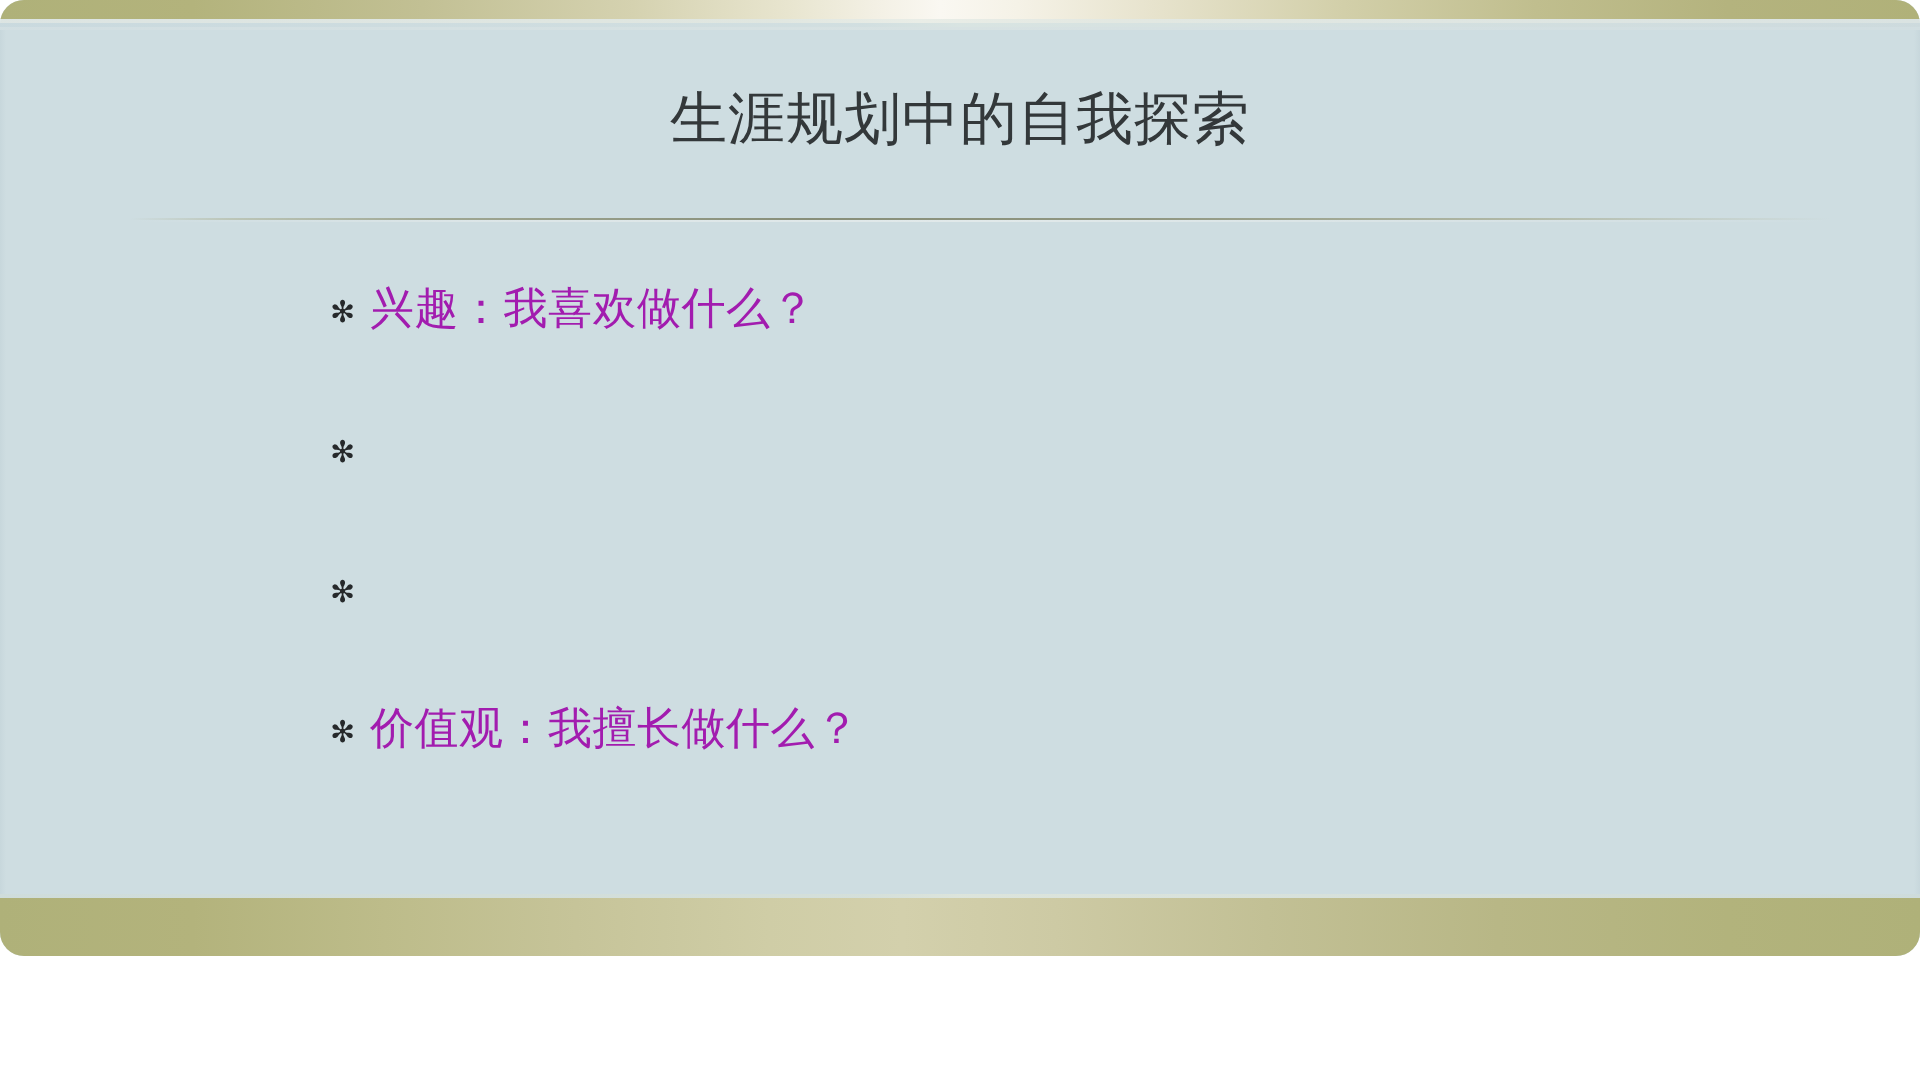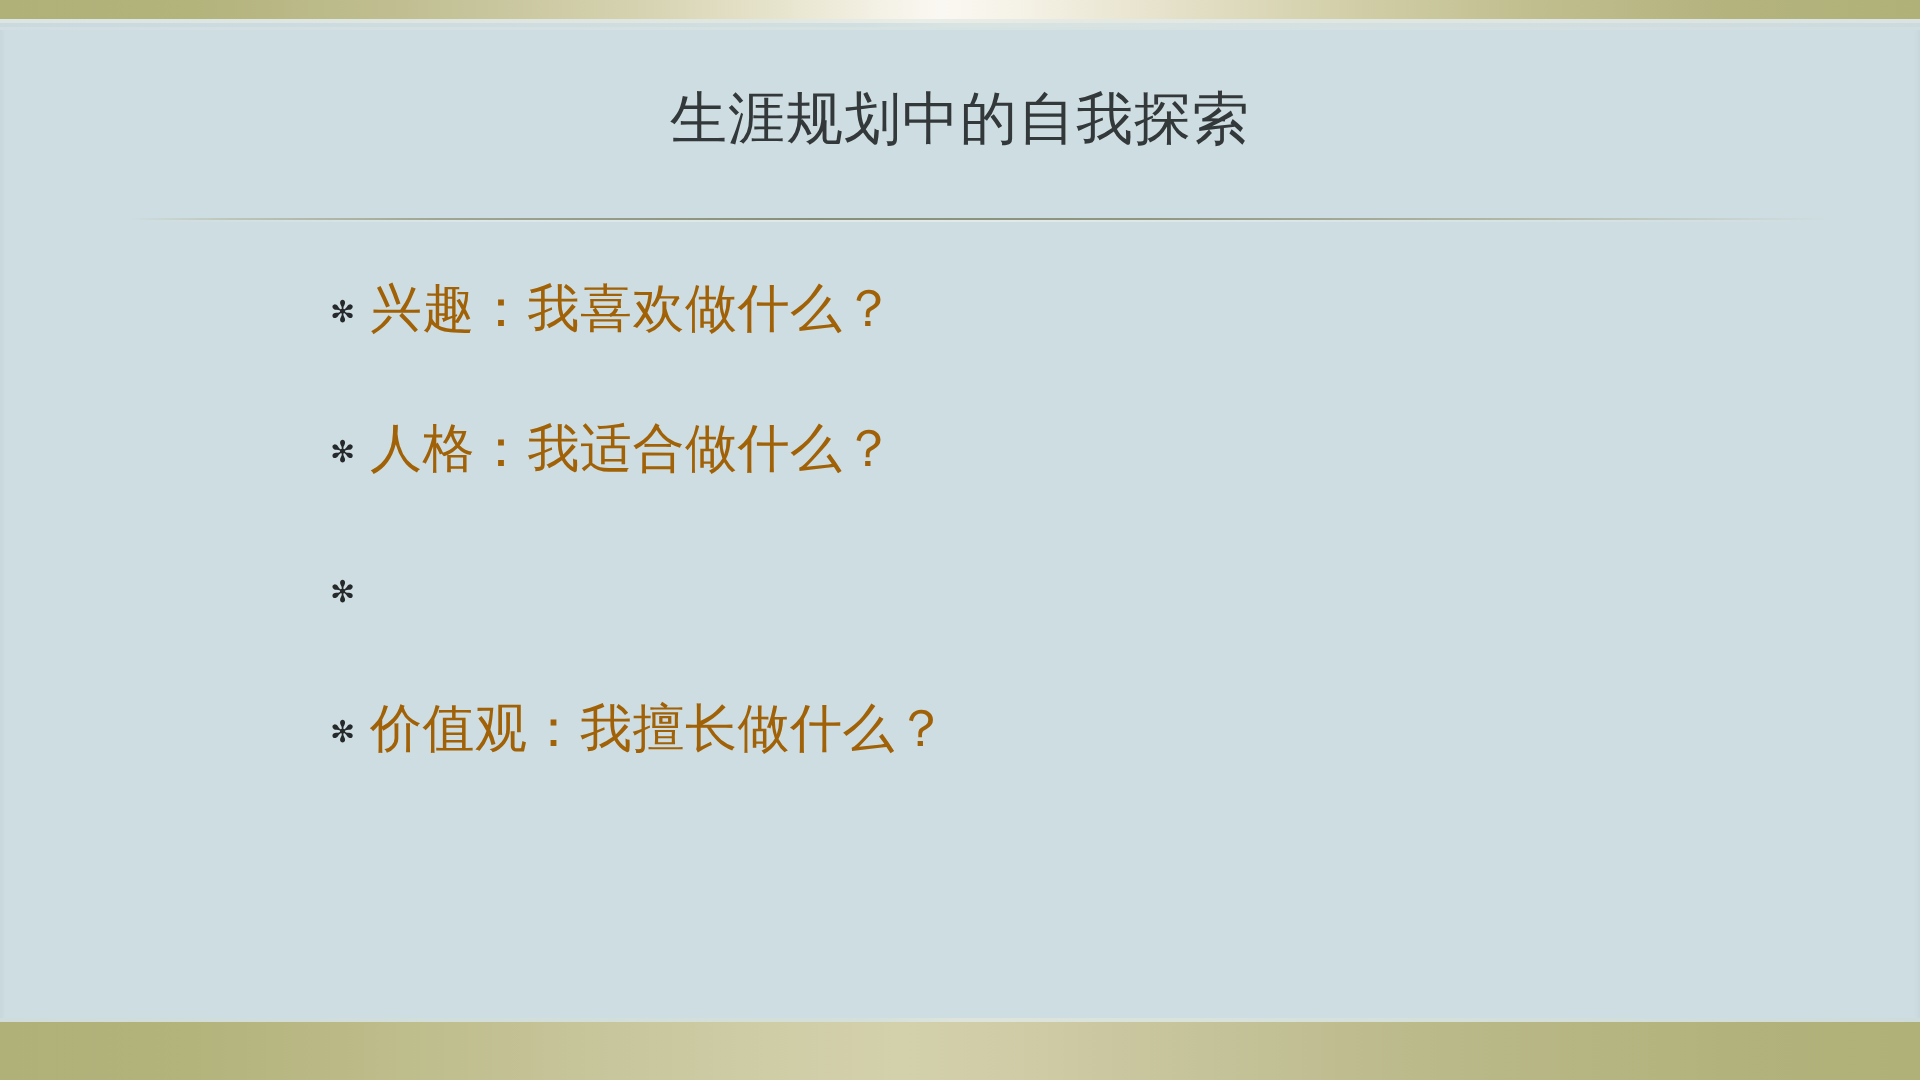--- a/index.html
+++ b/index.html
@@ -10,23 +10,24 @@
   body {
     width: 1920px;
     height: 1080px;
     overflow: hidden;
     font-family: "DejaVu Sans", "Liberation Sans", sans-serif;
   }
 
   .slide {
     position: relative;
     width: 1920px;
-    height: 1080px;
+    height: 956px;
     background: #cedde1;
     overflow: hidden;
+    border-radius: 24px;
   }
 
   
   .band-top {
     position: absolute;
     left: 0;
     top: 0;
     width: 1920px;
     height: 19px;
     background: linear-gradient(90deg,
@@ -191,23 +192,23 @@
     width: 40px;
     flex: 0 0 40px;
     font-size: 30px;
     line-height: 1;
     color: #26292b;
     text-align: left;
     position: relative;
     top: 4px;
   }
   .bullet-text {
-    font-size: 52px;
+    font-size: 44px;
     line-height: 72px;
-    color: #a16207;
+    color: #a21caf;
     letter-spacing: 0.5px;
     white-space: nowrap;
     font-weight: 400;
   }
 </style>
 </head>
 <body>
 
 <div class="slide">
 
@@ -226,21 +227,20 @@
 
   <div class="bullets">
 
     <div class="bullet-row">
       <span class="bullet-mark">✻</span>
       <span class="bullet-text">兴趣：我喜欢做什么？</span>
     </div>
 
     <div class="bullet-row">
       <span class="bullet-mark">✻</span>
-      <span class="bullet-text">人格：我适合做什么？</span>
     </div>
 
     <div class="bullet-row">
       <span class="bullet-mark">✻</span>
     </div>
 
     <div class="bullet-row">
       <span class="bullet-mark">✻</span>
       <span class="bullet-text">价值观：我擅长做什么？</span>
     </div>

